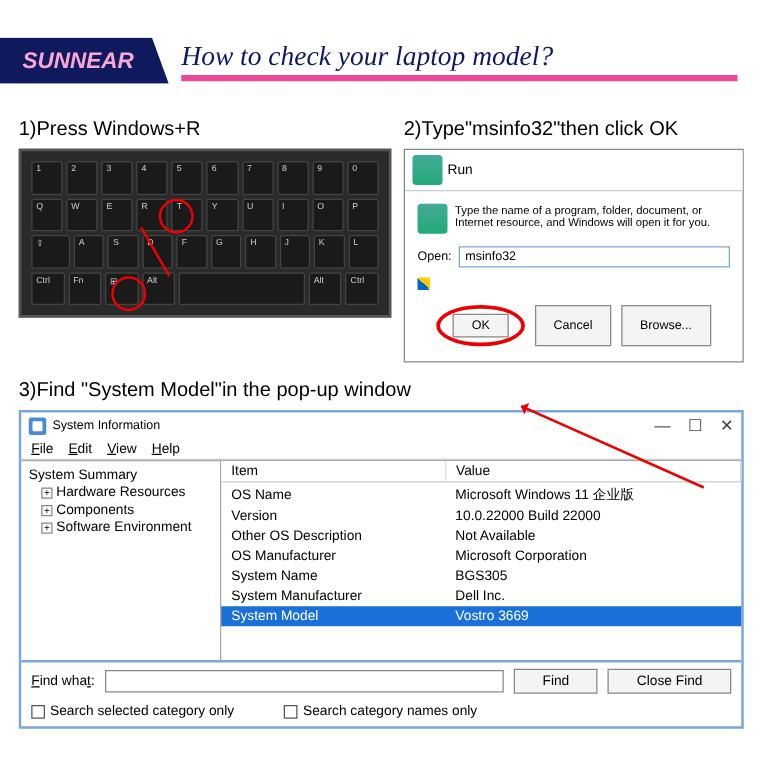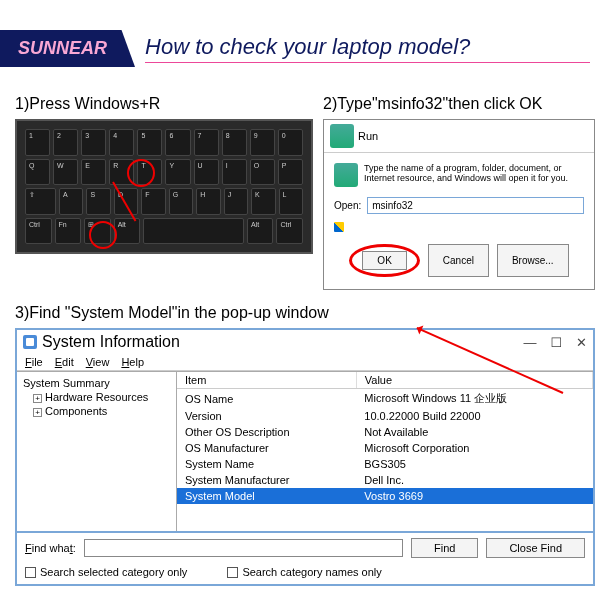--- a/index.html
+++ b/index.html
@@ -1,20 +1,20 @@
 <!DOCTYPE html>
 <html><head>
 <meta charset="utf-8">
 <style>
   * { box-sizing: border-box; margin: 0; padding: 0; }
   body { width: 610px; height: 610px; font-family: Arial, sans-serif; background: #fff; overflow: hidden; }
   
   .header-band { display: flex; align-items: center; margin-top: 30px; }
   .brand-pill { background: #0f1a5e; color: #f9a8d4; font-weight: bold; font-style: italic; padding: 8px 28px 8px 18px; font-size: 18px; clip-path: polygon(0 0, 90% 0, 100% 100%, 0 100%); }
-  .title { color: #0f1a5e; font-style: italic; font-size: 22px; margin-left: 10px; border-bottom: 1px solid #ec4899; padding-bottom: 2px; flex: 1; margin-right: 20px; }
+  .title { color: #0f1a5e; font-style: italic; font-size: 22px; margin-left: 10px; border-bottom: 5px solid #ec4899; padding-bottom: 2px; flex: 1; margin-right: 20px; font-family: Liberation Serif, serif; }
   
   .row1 { display: flex; margin-top: 28px; padding: 0 15px; gap: 10px; }
   .step1 { width: 298px; }
   .step2 { flex: 1; }
   .step-label { font-size: 16px; margin-bottom: 6px; }
   
   .keyboard { width: 100%; height: 135px; background: #2a2a2a; border: 2px solid #555; position: relative; padding: 8px; display: grid; grid-template-rows: repeat(4, 1fr); gap: 3px; }
   .krow { display: flex; gap: 3px; }
   .key { background: #1a1a1a; border: 1px solid #444; border-radius: 2px; color: #ccc; font-size: 7px; display: flex; align-items: flex-start; justify-content: flex-start; padding: 2px 3px; flex: 1; }
   .key.wide { flex: 1.4; }
@@ -33,21 +33,21 @@
   .run-input { flex: 1; border: 1px solid #7aa7d8; padding: 2px 4px; font-size: 10px; background:#fff; }
   .run-admin { display:flex; gap:4px; align-items:center; font-size:8.5px; margin-bottom:6px;}
   .shield { width:10px; height:10px; background: linear-gradient(45deg,#06c 50%,#fc0 50%); border-radius:1px; }
   .run-btns { display: flex; justify-content: center; gap: 8px; padding: 6px 0 2px; }
   .run-btn { border: 1px solid #888; background: #f4f4f4; padding: 3px 14px; font-size: 10px; }
   .ok-circle { border: 3px solid #e00; border-radius: 50%; padding: 4px 10px; }
   
   .step3block { padding: 0 15px; margin-top: 14px; }
   .sysinfo { border: 2px solid #7aa7d8; background: #fff; margin-top: 6px; font-size: 11px; }
   .si-titlebar { display: flex; align-items: center; padding: 3px 6px; gap:5px;}
-  .si-title { flex: 1; font-size: 16px; }
+  .si-title { flex: 1; font-size: 10px; }
   .si-winbtns { display: flex; gap: 14px; font-size: 13px; color:#444; }
   .si-menu { padding: 2px 8px; font-size: 11px; display:flex; gap:12px; border-bottom: 1px solid #ccc;}
   .si-mi u { text-decoration: underline; }
   .si-body { display: flex; height: 160px; }
   .si-tree { width: 160px; border-right: 1px solid #aaa; border-top:1px solid #aaa; padding: 4px 6px; font-size: 11px; }
   .si-tree-item { padding: 1px 0; }
   .si-tree-sub { padding-left: 10px; }
   .plus { display:inline-block; width:9px; height:9px; border:1px solid #888; font-size:8px; line-height:8px; text-align:center; margin-right:3px;}
   .si-detail { flex: 1; position: relative; border-top:1px solid #aaa; }
   .si-table { width: 100%; border-collapse: collapse; font-size: 11px; }
@@ -172,20 +172,21 @@
       <span class="si-mi"><u>F</u>ile</span>
       <span class="si-mi"><u>E</u>dit</span>
       <span class="si-mi"><u>V</u>iew</span>
       <span class="si-mi"><u>H</u>elp</span>
     </div>
     <div class="si-body">
       <div class="si-tree">
         <div class="si-tree-item">System Summary</div>
         <div class="si-tree-item si-tree-sub"><span class="plus">+</span><span>Hardware Resources</span></div>
         <div class="si-tree-item si-tree-sub"><span class="plus">+</span><span>Components</span></div>
+        <div class="si-tree-item si-tree-sub"><span class="plus">+</span><span>Software Environment</span></div>
       </div>
       <div class="si-detail">
         <div class="red-arrow"></div>
         <table class="si-table">
           <tbody>
               <tr>
                 <th>Item</th>
                 <th>Value</th>
               </tr>
           <tr>

